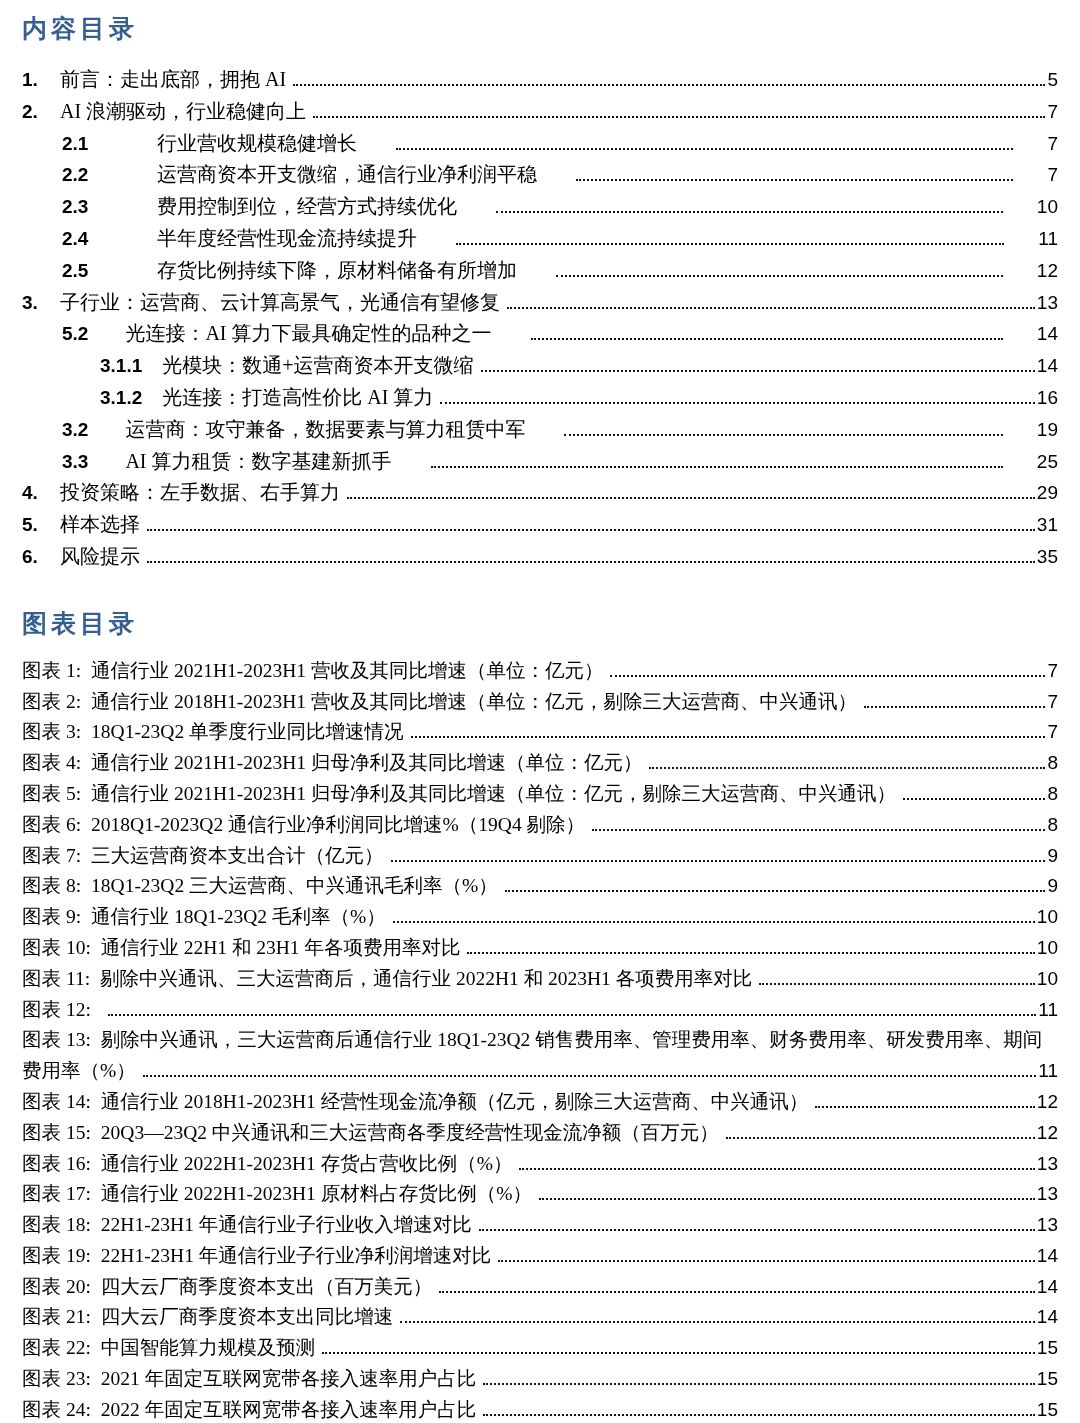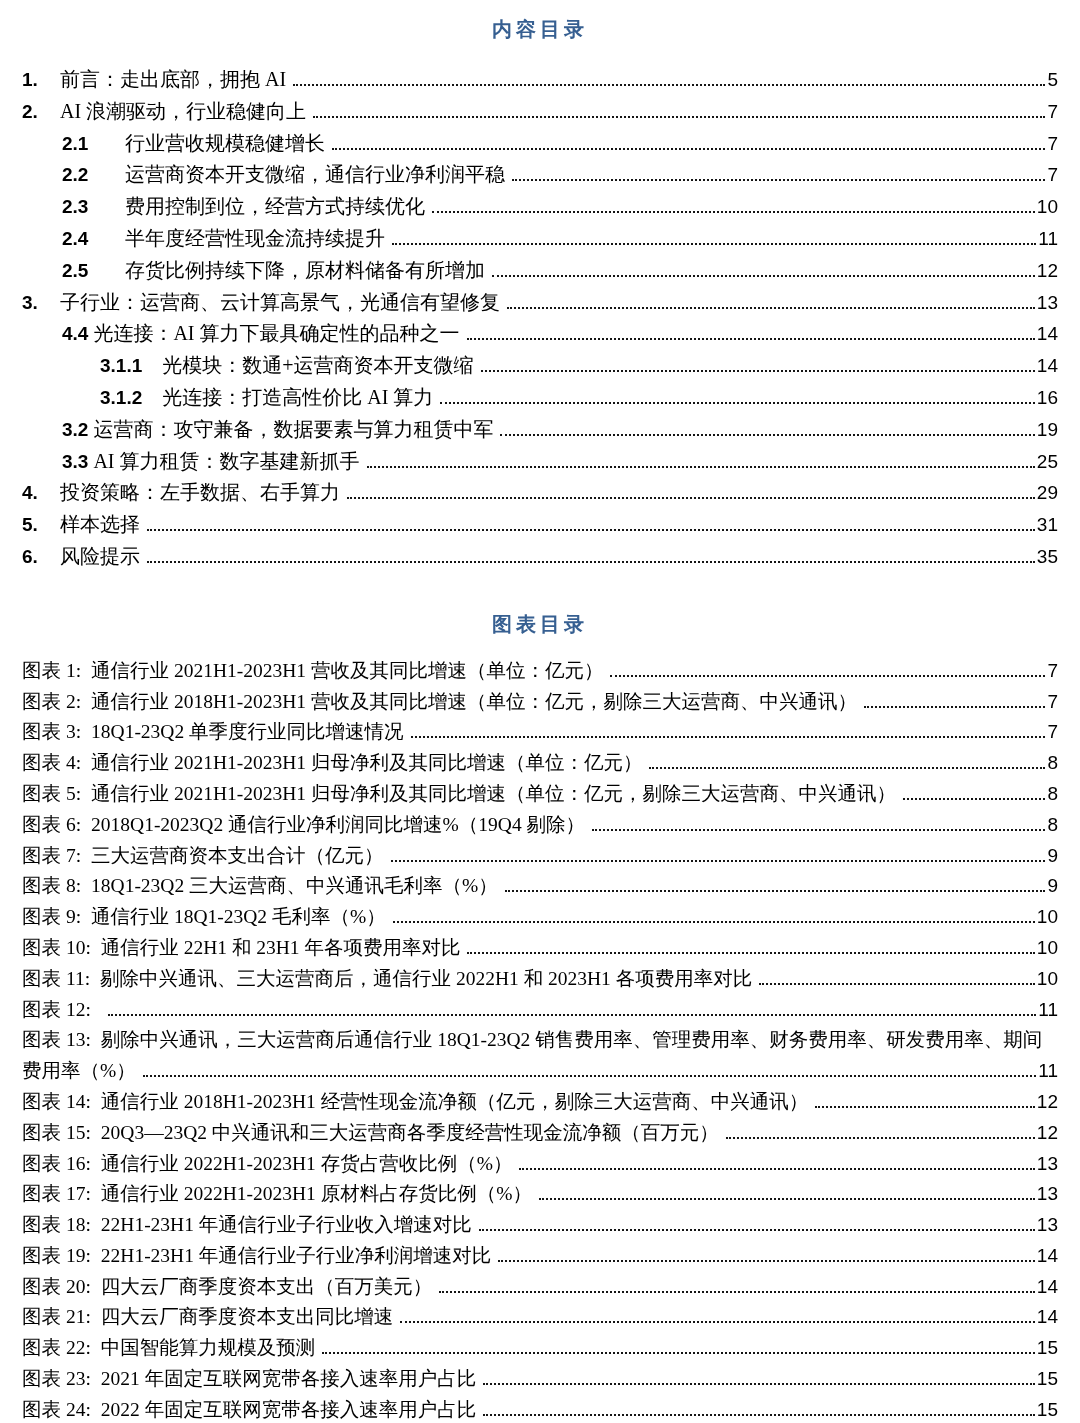--- a/index.html
+++ b/index.html
@@ -6,22 +6,22 @@
   html, body { background: #ffffff; }
   body {
     width: 1080px; height: 1423px; overflow: hidden;
     font-family: "Liberation Serif", "DejaVu Serif", serif;
     color: #000000;
   }
   .page { padding: 10px 22px 0 22px; }
 
   .sec-title {
     font-family: "Liberation Serif", "DejaVu Serif", serif;
-    font-weight: 700; font-size: 20px; line-height: 38px;
-    color: #365F91; letter-spacing: 4px; text-align: center;
+    font-weight: 700; font-size: 25px; line-height: 38px;
+    color: #365F91; letter-spacing: 4px;
   }
 
   
   .row { display: flex; align-items: baseline; overflow: hidden; white-space: nowrap; }
   .num  { flex: 0 0 auto; }
   .label{ flex: 0 1 auto; font-family: "Liberation Serif", "DejaVu Serif", serif; }
   .dots {
     flex: 1 1 auto; min-width: 12px;
     border-bottom: 2.5px dotted #141414;
     margin: 0 2px 0 7px;
@@ -33,21 +33,21 @@
   }
 
   
   .toc-list { margin-top: 16px; }
   .toc-row { font-size: 20px; line-height: 31.8px; height: 31.8px; }
   .toc-row .num {
     font-family: "Liberation Sans", "DejaVu Sans", sans-serif;
     font-weight: 600; font-size: 19px;
   }
   .toc-row.lvl1 .num { width: 38px; }
-  .toc-row.lvl2 { padding-left: 40px; }
+  .toc-row.lvl2 { padding-left: 40px; gap: 32px; }
   .toc-row.lvl2.tab .num { width: 63px; }
   .toc-row.lvl2.run .num { margin-right: 5px; }
   .toc-row.lvl3 { padding-left: 78px; }
   .toc-row.lvl3 .num { margin-right: 20px; }
 
   
   .figures-section { margin-top: 32px; }
   .fig-list { margin-top: 13px; }
   .fig-row {
     font-size: 19.5px; line-height: 30.8px; height: 30.8px;
@@ -107,21 +107,21 @@
           <span class="dots"></span>
           <span class="pagenum">12</span>
         </div>
         <div class="row toc-row lvl1 tab">
           <span class="num">3.</span>
           <span class="label">子行业：运营商、云计算高景气，光通信有望修复</span>
           <span class="dots"></span>
           <span class="pagenum">13</span>
         </div>
         <div class="row toc-row lvl2 run">
-          <span class="num">4.4</span>
+          <span class="num">5.2</span>
           <span class="label">光连接：AI 算力下最具确定性的品种之一</span>
           <span class="dots"></span>
           <span class="pagenum">14</span>
         </div>
         <div class="row toc-row lvl3 run">
           <span class="num">3.1.1</span>
           <span class="label">光模块：数通+运营商资本开支微缩</span>
           <span class="dots"></span>
           <span class="pagenum">14</span>
         </div>

